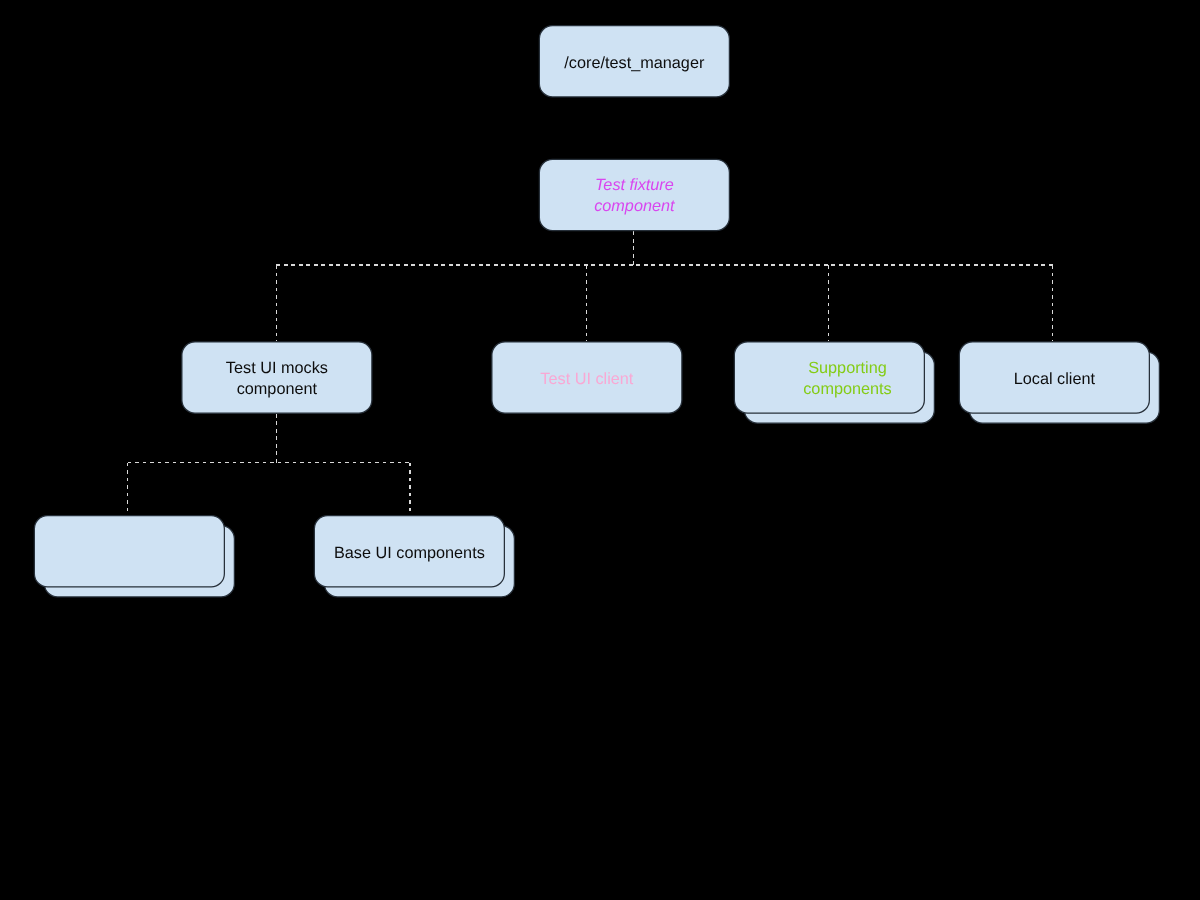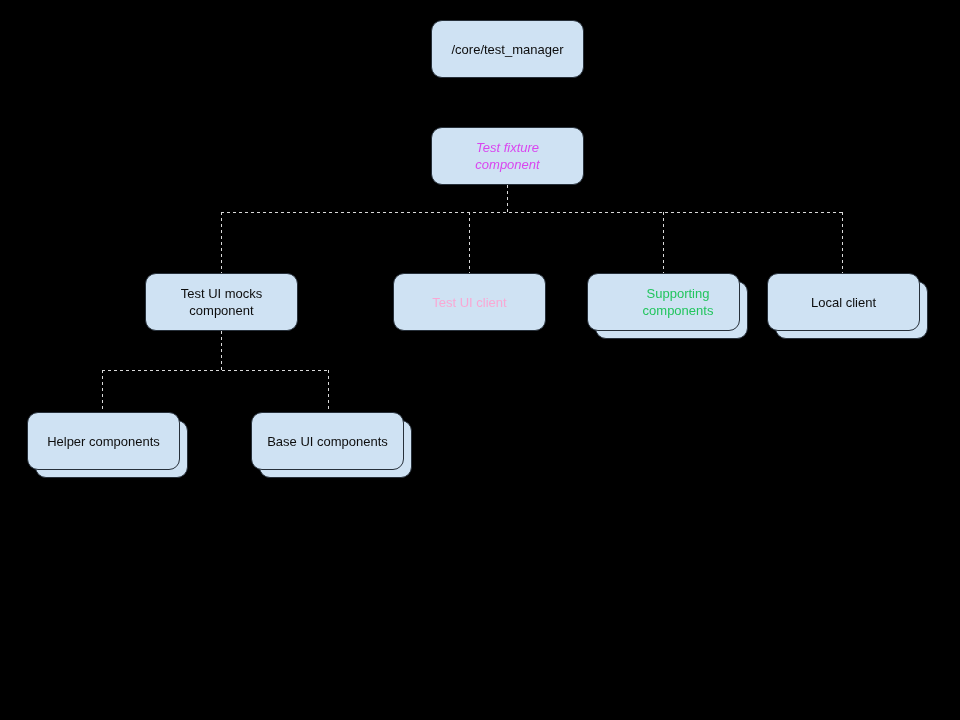--- a/index.html
+++ b/index.html
@@ -91,32 +91,31 @@
         <div class="label" style="width: 153px; height: 58px; color: rgb(13, 13, 13);">Test UI mocks
 component</div>
       </div>
       <div class="node" style="left: 393px; top: 273px; width: 153px; height: 58px;">
         <div class="layer" style="left: 0px; top: 0px; width: 153px; height: 58px; background: rgb(207, 226, 243); border-color: rgb(39, 48, 58);"></div>
         <div class="label" style="width: 153px; height: 58px; color: #f9a8d4;">Test UI client</div>
       </div>
       <div class="node" style="left: 587px; top: 273px; width: 161px; height: 66px;">
         <div class="layer" style="left: 8px; top: 8px; width: 153px; height: 58px; background: rgb(207, 226, 243); border-color: rgb(39, 48, 58);"></div>
         <div class="layer" style="left: 0px; top: 0px; width: 153px; height: 58px; background: rgb(207, 226, 243); border-color: rgb(39, 48, 58);"></div>
-        <div class="label" style="width: 182px; height: 58px; color: #22c55e; border-radius: 18px;">Supporting
+        <div class="label" style="width: 182px; height: 58px; color: #84cc16; border-radius: 18px;">Supporting
 components</div>
       </div>
       <div class="node" style="left: 767px; top: 273px; width: 161px; height: 66px;">
         <div class="layer" style="left: 8px; top: 8px; width: 153px; height: 58px; background: rgb(207, 226, 243); border-color: rgb(39, 48, 58);"></div>
         <div class="layer" style="left: 0px; top: 0px; width: 153px; height: 58px; background: rgb(207, 226, 243); border-color: rgb(39, 48, 58);"></div>
         <div class="label" style="width: 153px; height: 58px; color: rgb(13, 13, 13);">Local client</div>
       </div>
       <div class="node" style="left: 27px; top: 412px; width: 161px; height: 66px;">
         <div class="layer" style="left: 8px; top: 8px; width: 153px; height: 58px; background: rgb(207, 226, 243); border-color: rgb(39, 48, 58);"></div>
         <div class="layer" style="left: 0px; top: 0px; width: 153px; height: 58px; background: rgb(207, 226, 243); border-color: rgb(39, 48, 58);"></div>
-        <div class="label" style="width: 153px; height: 58px; color: rgb(13, 13, 13);">Helper components</div>
       </div>
       <div class="node" style="left: 251px; top: 412px; width: 161px; height: 66px; padding-left: 15px;">
         <div class="layer" style="left: 8px; top: 8px; width: 153px; height: 58px; background: rgb(207, 226, 243); border-color: rgb(39, 48, 58);"></div>
         <div class="layer" style="left: 0px; top: 0px; width: 153px; height: 58px; background: rgb(207, 226, 243); border-color: rgb(39, 48, 58);"></div>
         <div class="label" style="width: 153px; height: 58px; color: rgb(13, 13, 13);">Base UI components</div>
       </div>
     </div>
 
 </div>
 

